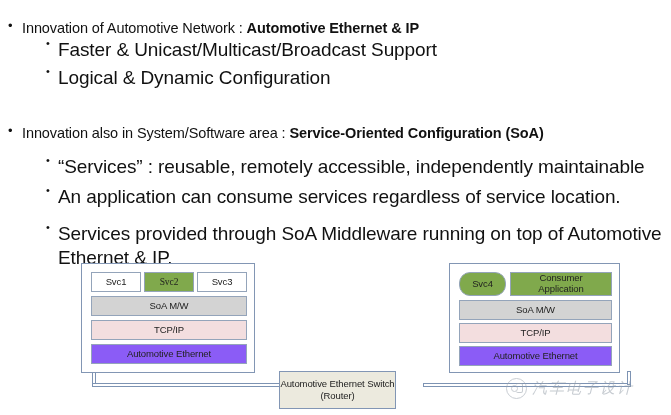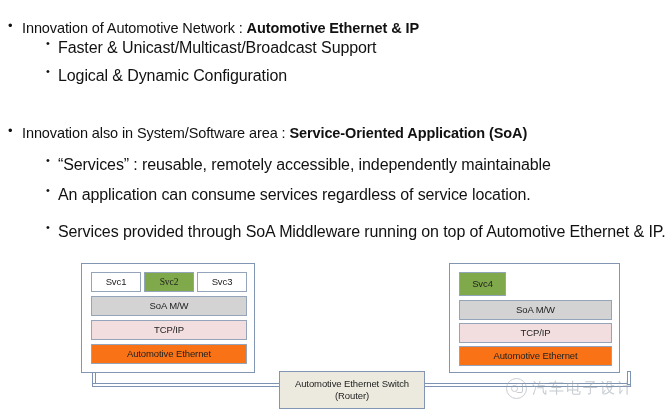--- a/index.html
+++ b/index.html
@@ -40,21 +40,21 @@
     font-size: 13px;
     color: #111111;
   }
   .bullet-l1 .bold {
     font-weight: bold;
   }
 
   .bullet-l2 {
     position: relative;
     padding-left: 58px;
-    font-size: 16px;
+    font-size: 19px;
     line-height: 1.25;
     color: #111111;
     letter-spacing: -0.1px;
   }
   .bullet-l2::before {
     content: "•";
     position: absolute;
     left: 46px;
     top: -1px;
     font-size: 11px;
@@ -88,21 +88,21 @@
     text-align: center;
     font-size: 9.5px;
     color: #222222;
     line-height: 1.15;
     letter-spacing: -0.1px;
   }
   .layer.svc-plain  { background: #ffffff; }
   .layer.svc-green  { background: #80a94c; color: #1f1f1f; }
   .layer.mw         { background: #d3d3d3; }
   .layer.tcp        { background: #f3dedf; text-align: right; }
-  .layer.eth        { background: #f97316; }
+  .layer.eth        { background: #8b5cf6; }
 
   .switch-box {
     position: absolute;
     box-sizing: border-box;
     border: 1.3px solid #8296b4;
     background: #eceade;
     display: flex;
     flex-direction: column;
     align-items: center;
     justify-content: center;
@@ -173,21 +173,21 @@
 
   <div class="bullet-l2" style="position:absolute; top:38px;">
     <span>Faster &amp; Unicast/Multicast/Broadcast Support</span>
   </div>
 
   <div class="bullet-l2" style="position:absolute; top:66px;">
     <span>Logical &amp; Dynamic Configuration</span>
   </div>
 
   <div class="bullet-l1" style="position:absolute; top:124px;">
-    <span>Innovation also in System/Software area : </span><span class="bold">Service-Oriented Application (SoA)</span>
+    <span>Innovation also in System/Software area : </span><span class="bold">Service-Oriented Configuration (SoA)</span>
   </div>
 
   <div class="bullet-l2" style="position:absolute; top:155px;">
     <span>“Services” : reusable, remotely accessible, independently maintainable</span>
   </div>
 
   <div class="bullet-l2" style="position:absolute; top:185px;">
     <span>An application can consume services regardless of service location.</span>
   </div>
 
@@ -223,38 +223,42 @@
     <div class="layer tcp" style="left:9px; top:56px; width:156px; height:20px;">
       <span>TCP/IP</span>
     </div>
     <div class="layer eth" style="left:9px; top:80px; width:156px; height:20px;">
       <span>Automotive Ethernet</span>
     </div>
   </div>
 
   <div class="node-box" style="left:441px; top:263px; width:171px; height:110px;">
 
-    <div class="layer svc-green" style="left:9px;  top:8px; width:47px; height:24px;">
+    <div class="layer svc-green" style="left:9px;  top:8px; width:47px; height:24px;border-radius:11px;">
       <span>Svc4</span>
+    </div>
+    <div class="layer svc-green" style="left:60px; top:8px; width:102px; height:24px; white-space:pre-line;">
+      <span style="white-space:pre-line;">Consumer
+Application</span>
     </div>
 
     <div class="layer mw" style="left:9px; top:36px; width:153px; height:20px;">
       <span>SoA M/W</span>
     </div>
     <div class="layer tcp" style="left:9px; top:59px; width:153px; height:20px;">
       <span>TCP/IP</span>
     </div>
     <div class="layer eth" style="left:9px; top:82px; width:153px; height:20px;">
       <span>Automotive Ethernet</span>
     </div>
   </div>
 
-  <div class="switch-box" style="left:271px; top:371px; width:146px; height:38px;">
+  <div class="switch-box" style="left:271px; top:371px; width:117px; height:38px;">
     <span>Automotive Ethernet Switch</span>
     <span>(Router)</span>
   </div>
 
 </div>
 
-<div class="watermark" style="left:506px; top:378px;">
+<div class="watermark" style="left:506px; top:378px;font-style:italic;">
   <div class="wm-logo"></div>
   <div class="wm-text">汽车电子设计</div>
 </div>
 
 </body></html>

